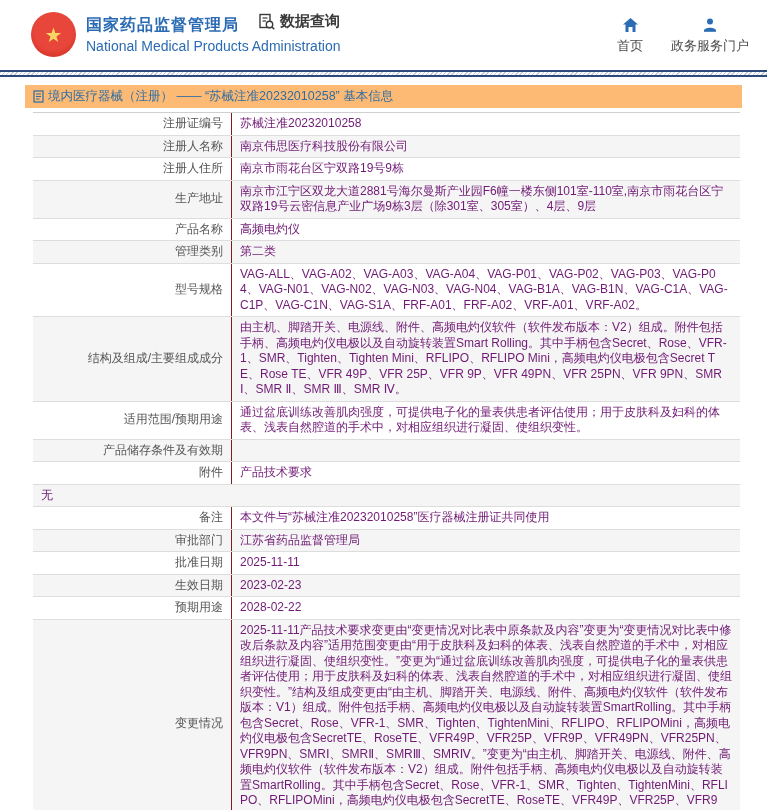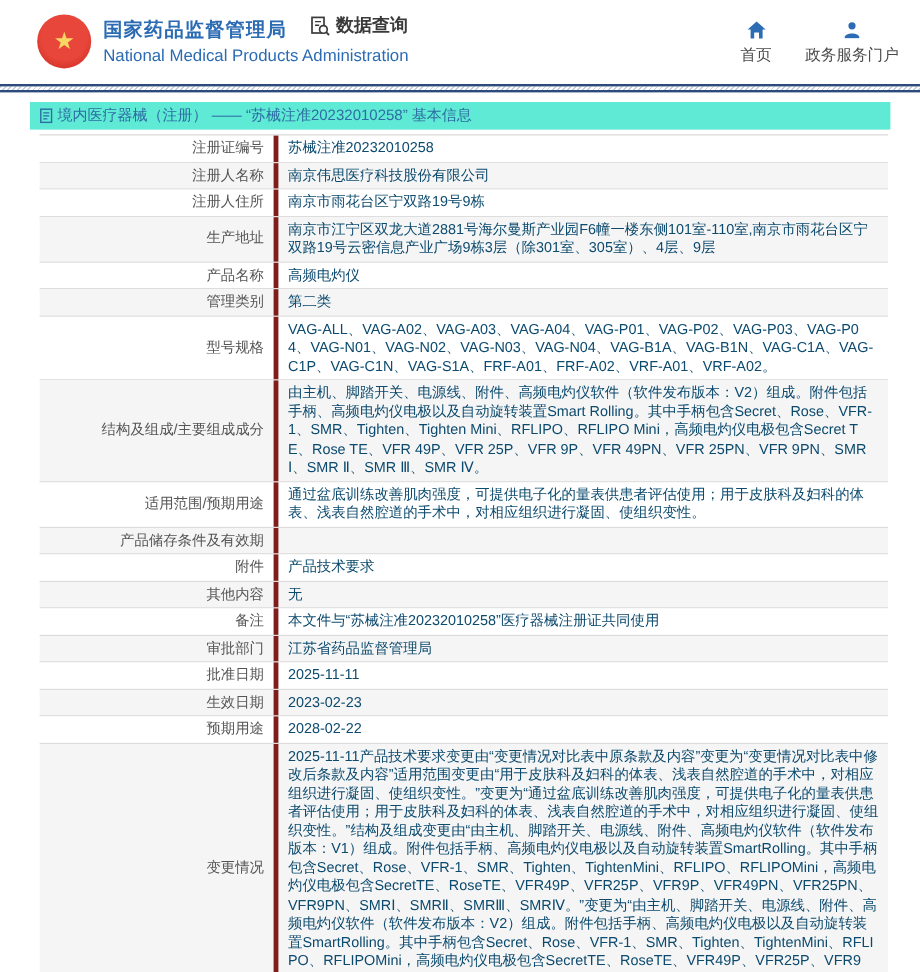--- a/index.html
+++ b/index.html
@@ -23,32 +23,32 @@
   .top-link { display:flex; flex-direction:column; align-items:center; font-size:13px;
               color:#4a4a4a; cursor:pointer; }
   .top-link svg { margin-bottom:4px; }
 
   
   .hatch-divider { height:7px; border-top:2px solid #2c4a7c; border-bottom:2px solid #2c4a7c;
     background:repeating-linear-gradient(135deg, rgba(44,74,124,.28) 0 1px, transparent 1px 3px); }
 
   
   .container { width:717px; margin:8px 25px 0 25px; }
-  .breadcrumb { background:#5eead4; height:23px; display:flex; align-items:center;
+  .breadcrumb { background:#fdba74; height:23px; display:flex; align-items:center;
                 padding-left:8px; font-size:12.5px; color:#2e6da4; }
   .breadcrumb svg { margin-right:4px; flex:0 0 auto; }
 
   .grid { margin:4px 2px 0 8px; border-top:1px solid #cfcfcf; }
   .row { display:flex; border-bottom:1px solid #ddd; background:#fff; }
   .row:nth-child(even) { background:#f5f5f5; }
   .cell { font-size:12px; line-height:15.5px; padding:3px 8px; }
   .label { flex:0 0 199px; text-align:center; color:#555;
-           border-right:4px solid #7f1d1d; display:flex; align-items:center;
+           border-right:1px solid #7f1d1d; display:flex; align-items:center;
            justify-content:flex-end; }
-  .value { flex:1 1 auto; color:#0c4a6e; word-break:break-all; display:flex; align-items:flex-start; }
+  .value { flex:1 1 auto; color:#701a75; word-break:break-all; display:flex; align-items:flex-start; }
   .value-inner { width:100%; }
 </style>
 </head>
 <body>
 
 <div class="header">
   <div class="logo-wrap">
     <div class="emblem">★</div>
     <div class="logo-text">
       <div class="logo-title">国家药品监督管理局</div>
@@ -160,21 +160,20 @@
           <div class="value-inner"></div>
         </div>
       </div>
       <div class="row">
         <div class="cell label">附件</div>
         <div class="cell value">
           <div class="value-inner">产品技术要求</div>
         </div>
       </div>
       <div class="row">
-        <div class="cell label">其他内容</div>
         <div class="cell value">
           <div class="value-inner">无</div>
         </div>
       </div>
       <div class="row">
         <div class="cell label">备注</div>
         <div class="cell value">
           <div class="value-inner">本文件与“苏械注准20232010258”医疗器械注册证共同使用</div>
         </div>
       </div>

